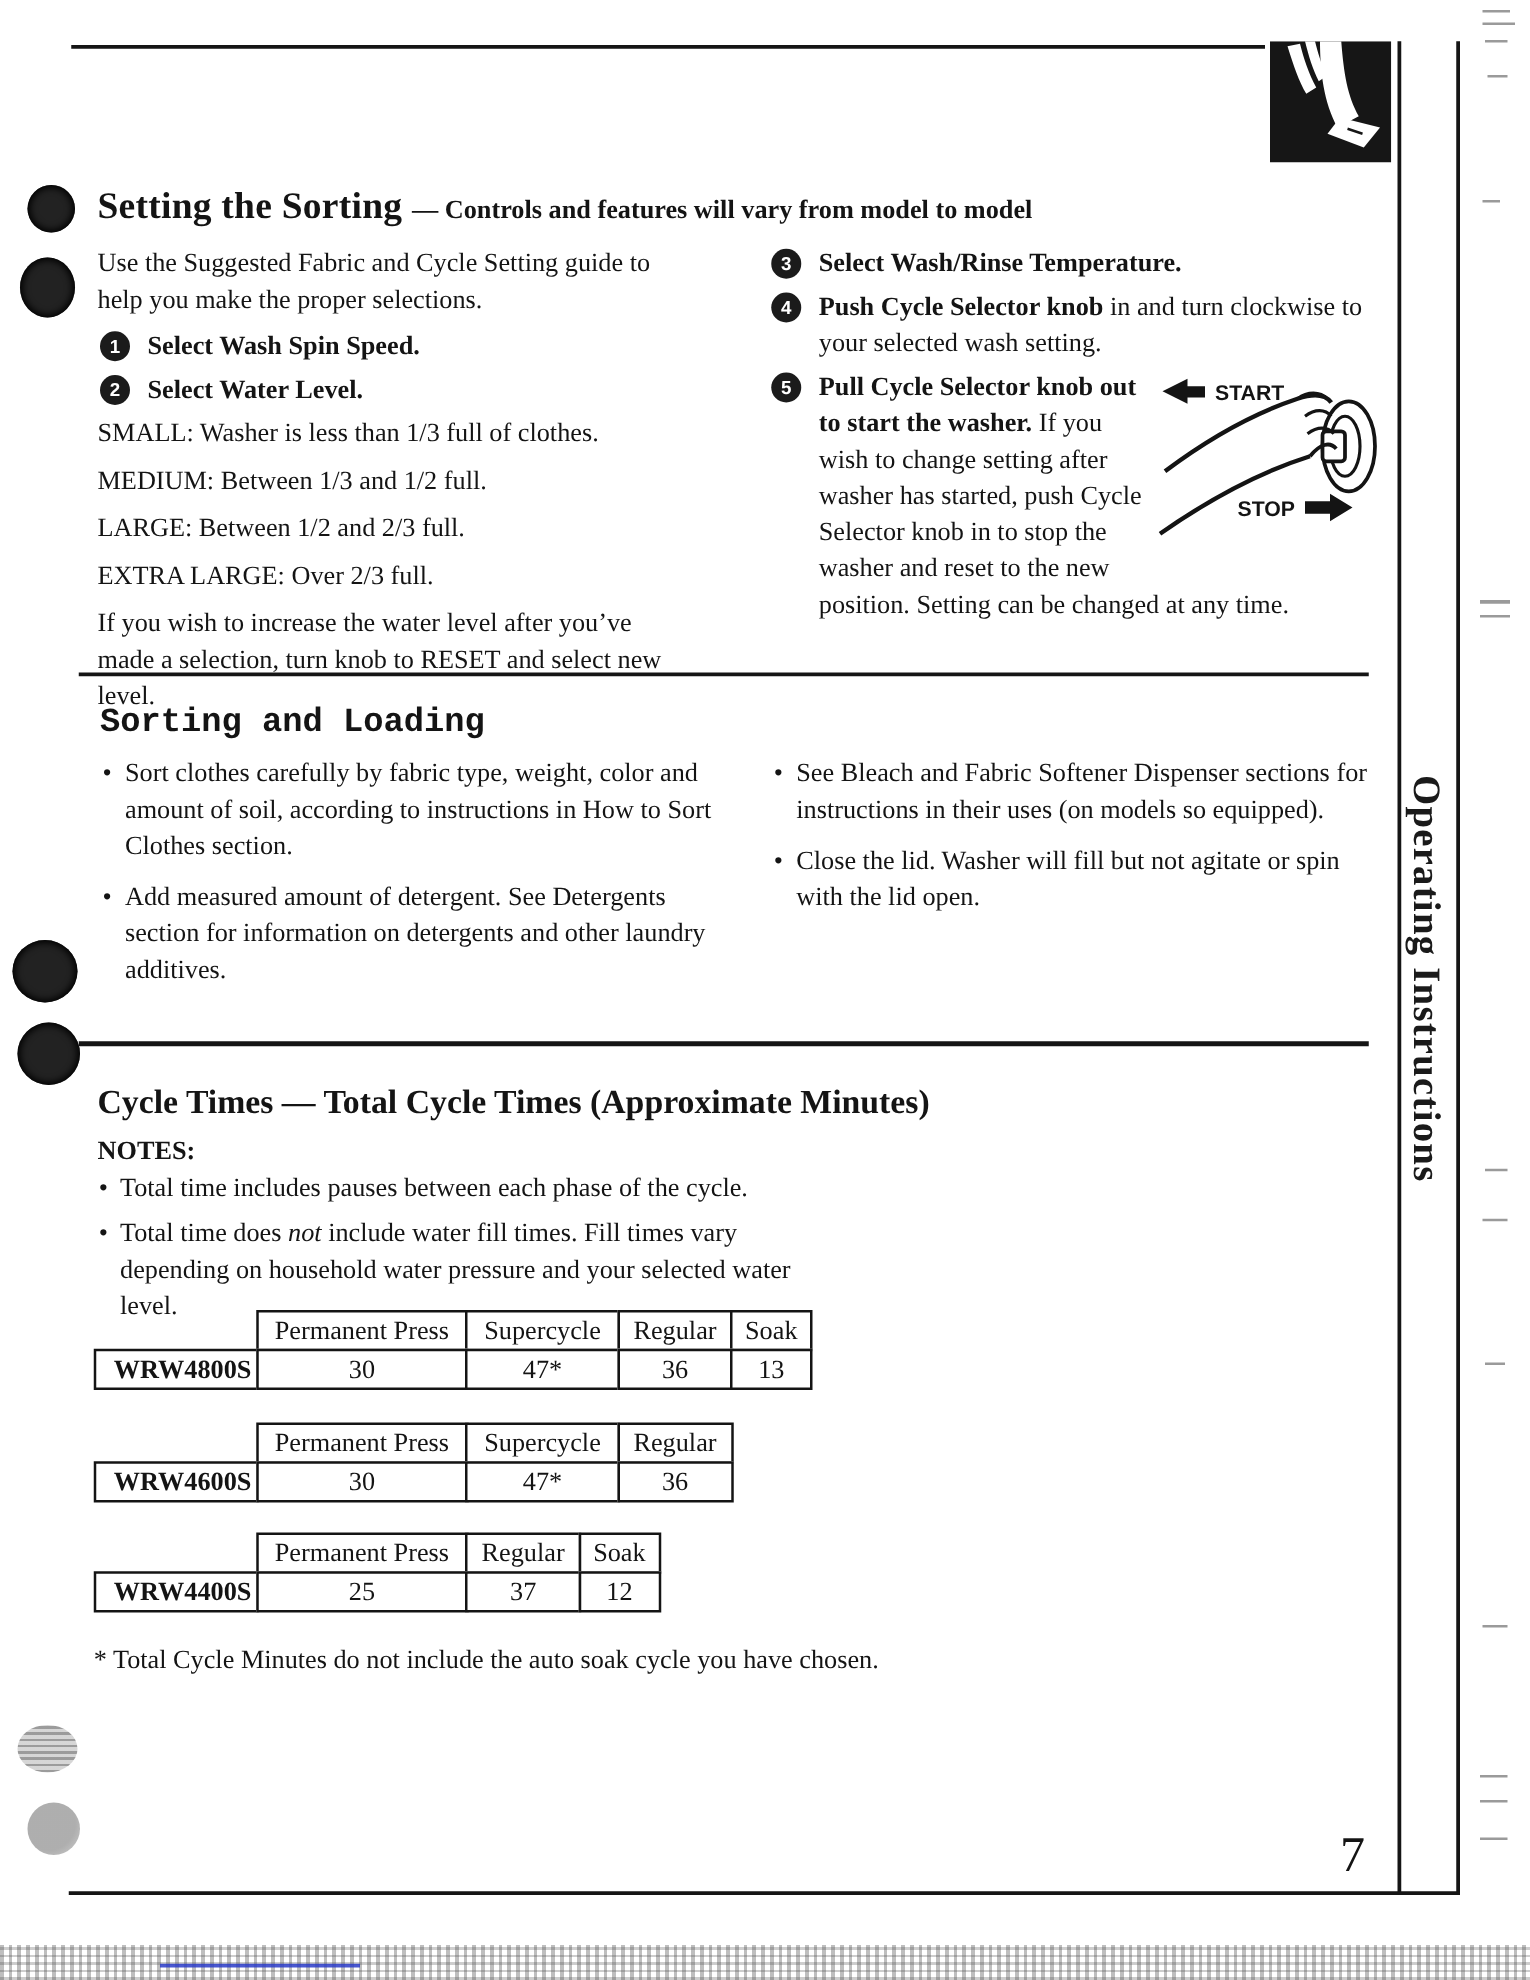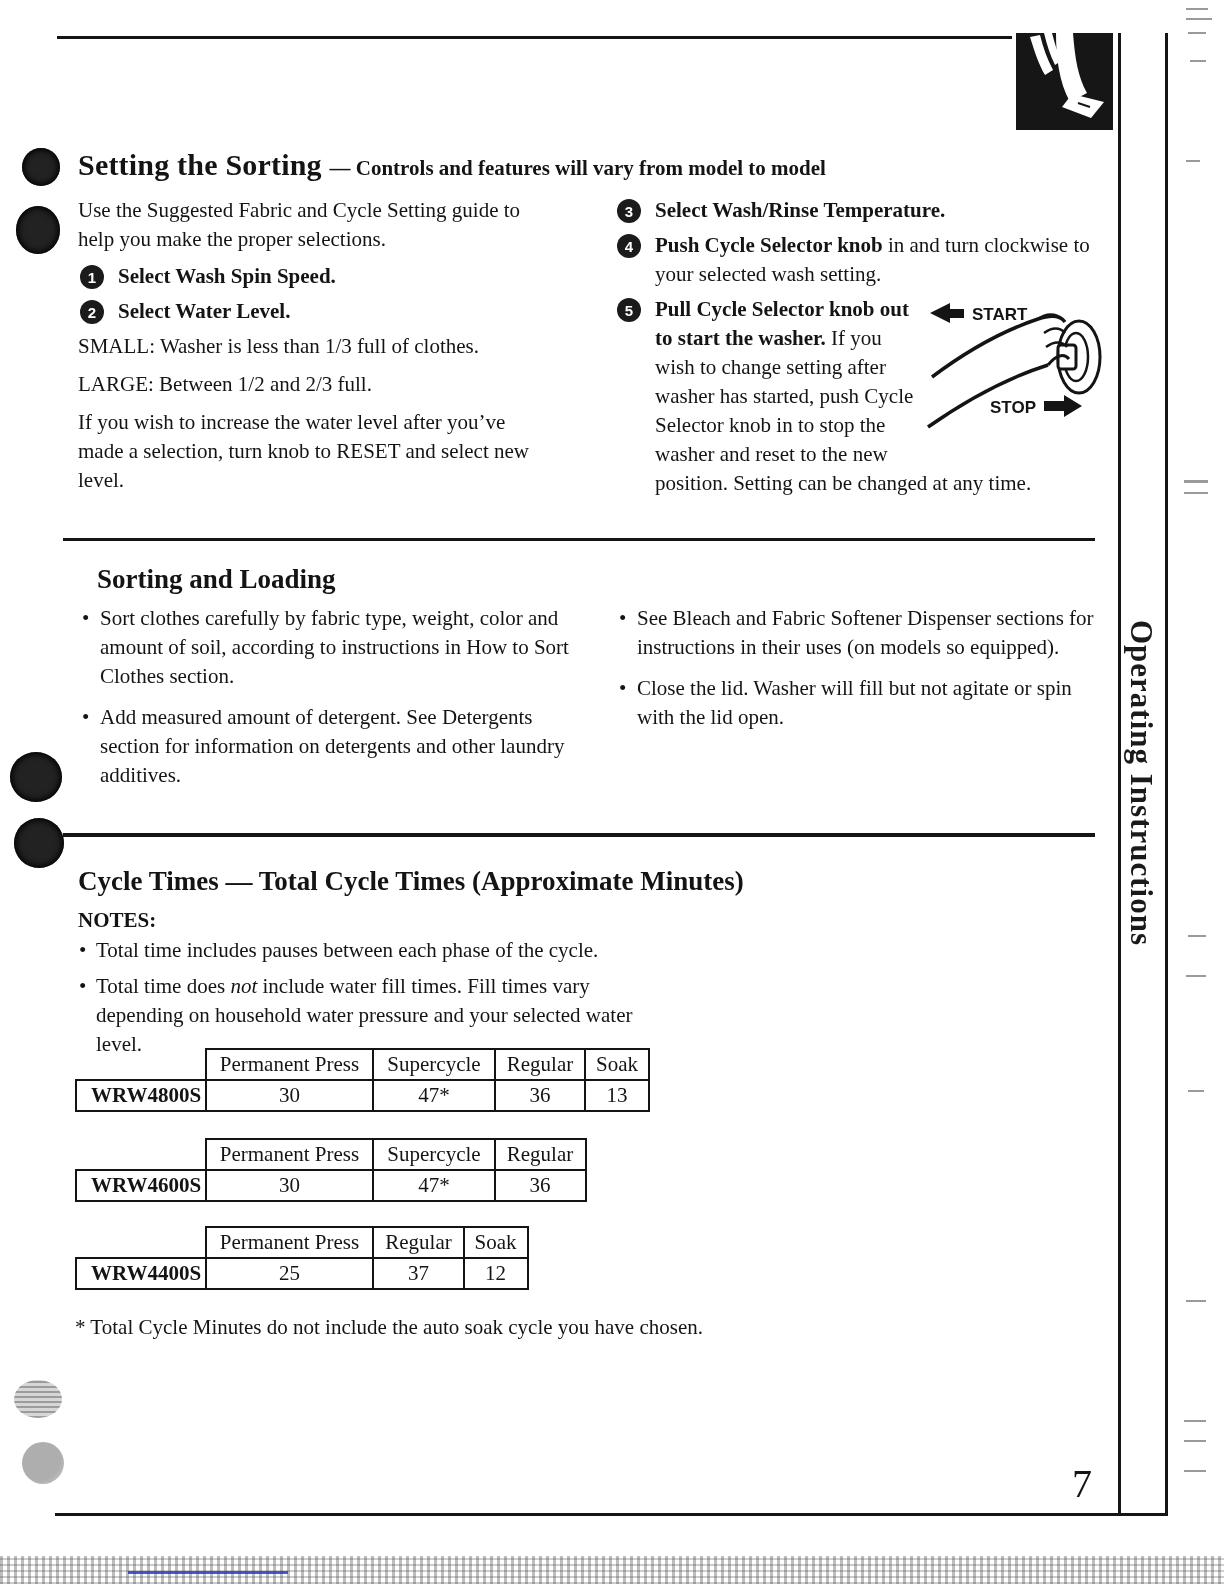--- a/index.html
+++ b/index.html
@@ -104,21 +104,23 @@
     <div class="step">
       <span class="num">1</span>
       <span class="bold">Select Wash Spin Speed.</span>
     </div>
     <div class="step">
       <span class="num">2</span>
       <span class="bold">Select Water Level.</span>
     </div>
     <div class="levels">
       <div>SMALL: Washer is less than 1/3 full of clothes.</div>
+      <div>MEDIUM: Between 1/3 and 1/2 full.</div>
       <div>LARGE: Between 1/2 and 2/3 full.</div>
+      <div>EXTRA LARGE: Over 2/3 full.</div>
     </div>
     <p class="para" style="margin-top:8px;">If you wish to increase the water level after you’ve made a selection, turn knob to RESET and select new level.</p>
   </div>
 
   <div class="abs body-col" style="left:615px;top:193px;width:487px;">
     <div class="step">
       <span class="num">3</span>
       <span class="bold">Select Wash/Rinse Temperature.</span>
     </div>
     <div class="step">
@@ -147,21 +149,21 @@
           <text x="64" y="124" font-size="17" font-weight="700" fill="#141414">STOP</text>
           <polygon points="118,112 138,112 138,106 156,117 138,128 138,122 118,122" fill="#141414"></polygon>
         </svg>
       </span>
       <span class="bold">Pull Cycle Selector knob out to start the washer.</span><span> If you wish to change setting after washer has started, push Cycle Selector knob in to stop the washer and reset to the new position. Setting can be changed at any time.</span>
     </div>
   </div>
 
   <div class="rule" style="left:63px;top:538px;width:1032px;height:3px;"></div>
 
-  <div class="abs h2" style="left:97px;top:564px;">Sorting and Loading</div>
+  <div class="abs h2" style="left:80px;top:564px;font-family:Liberation Mono, monospace;">Sorting and Loading</div>
 
   <div class="abs body-col bullets" style="left:80px;top:604px;width:492px;">
     <div class="bullet">Sort clothes carefully by fabric type, weight, color and amount of soil, according to instructions in How to Sort Clothes section.</div>
     <div class="bullet">Add measured amount of detergent. See Detergents section for information on detergents and other laundry additives.</div>
   </div>
 
   <div class="abs body-col bullets" style="left:617px;top:604px;width:487px;">
     <div class="bullet">See Bleach and Fabric Softener Dispenser sections for instructions in their uses (on models so equipped).</div>
     <div class="bullet">Close the lid. Washer will fill but not agitate or spin with the lid open.</div>
   </div>

